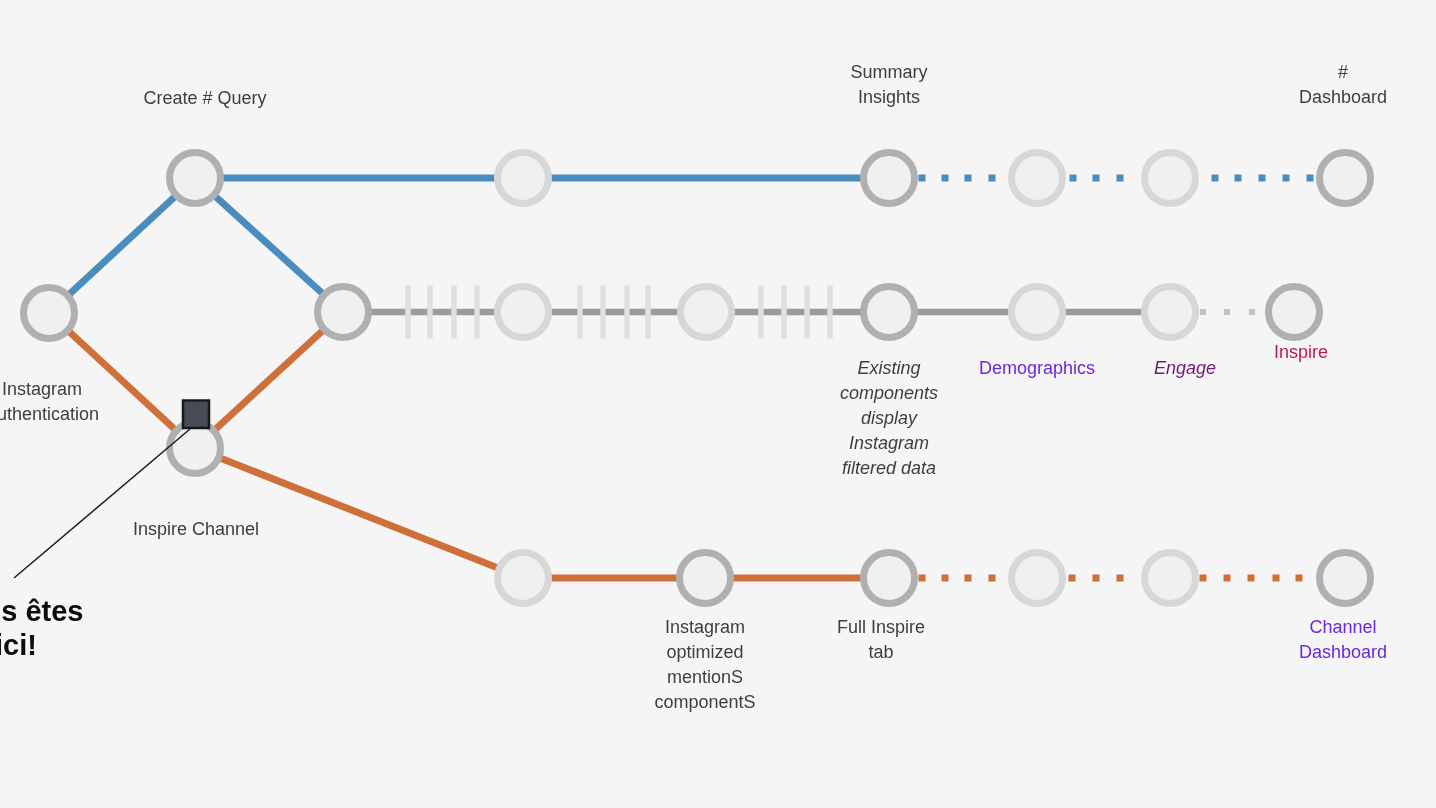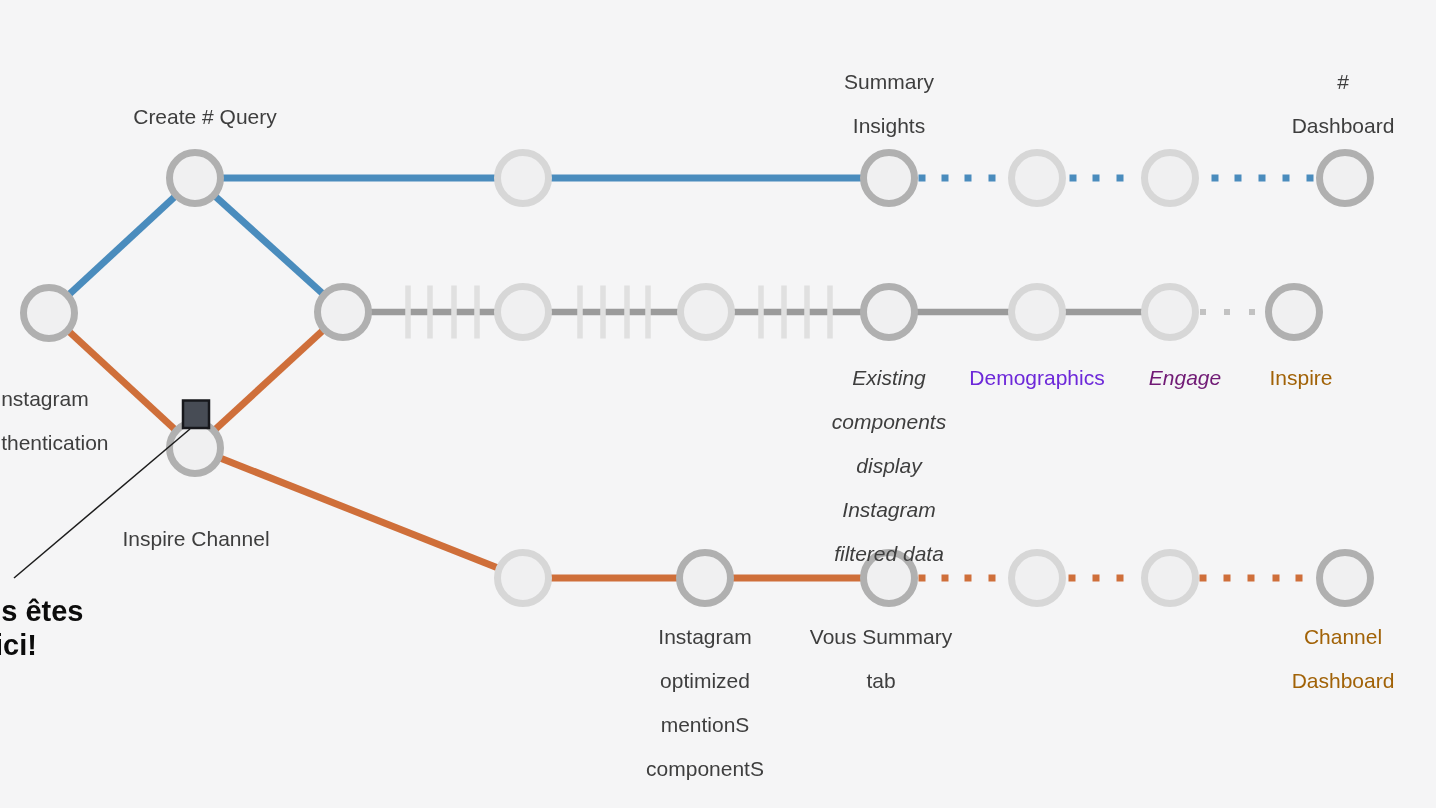--- a/index.html
+++ b/index.html
@@ -17,22 +17,22 @@
   .labels {
     position: absolute;
     left: 0; top: 0;
     width: 100%; height: 100%;
     pointer-events: none;
   }
   .lbl {
     position: absolute;
     transform: translateX(-50%);
     text-align: center;
-    font-size: 21px;
-    line-height: 44px;
+    font-size: 18px;
+    line-height: 25px;
     white-space: pre-line;
   }
   .lbl.bold {
     font-weight: bold;
     font-size: 29px;
     line-height: 34px;
   }
 </style>
 </head>
 <body style="background: rgb(245, 245, 246);">
@@ -104,40 +104,40 @@
       <circle cx="523" cy="578" r="25.5" fill="#f0f0f1" stroke="#d7d7d7" stroke-width="7"></circle>
       <circle cx="705" cy="578" r="25.5" fill="#f0f0f1" stroke="#b0b0b0" stroke-width="7"></circle>
       <circle cx="889" cy="578" r="25.5" fill="#f0f0f1" stroke="#b0b0b0" stroke-width="7"></circle>
       <circle cx="1037" cy="578" r="25.5" fill="#f0f0f1" stroke="#d7d7d7" stroke-width="7"></circle>
       <circle cx="1170" cy="578" r="25.5" fill="#f0f0f1" stroke="#d7d7d7" stroke-width="7"></circle>
       <circle cx="1345" cy="578" r="25.5" fill="#f0f0f1" stroke="#b0b0b0" stroke-width="7"></circle>
       <line x1="190" y1="429" x2="14" y2="578" stroke="#1c1c1c" stroke-width="1.5"></line>
       <rect x="183" y="400.5" width="26" height="27.5" fill="#474c55" stroke="#17181c" stroke-width="2.5"></rect>
     </svg>
   <div class="labels" id="labels">
-      <div class="lbl" style="left: 205px; top: 95px; color: rgb(62, 62, 62);">Create # Query</div>
+      <div class="lbl" style="left: 205px; top: 86px; color: rgb(62, 62, 62);">Create # Query</div>
       <div class="lbl" style="left: 889px; top: 60px; color: rgb(62, 62, 62);">Summary
 Insights</div>
       <div class="lbl" style="left: 1343px; top: 60px; color: rgb(62, 62, 62);">#
 Dashboard</div>
       <div class="lbl" style="left: 42px; top: 377px; color: rgb(62, 62, 62);">Instagram
 Authentication</div>
       <div class="lbl" style="left: 196px; top: 517px; color: rgb(62, 62, 62);">Inspire Channel</div>
       <div class="lbl" style="left: 889px; top: 356px; color: rgb(62, 62, 62); font-style: italic;">Existing
 components
 display
 Instagram
 filtered data</div>
       <div class="lbl" style="left: 1037px; top: 356px; color: #6d28d9;">Demographics</div>
       <div class="lbl" style="left: 1185px; top: 356px; color: #701a75; font-style: italic;">Engage</div>
-      <div class="lbl" style="left: 1301px; top: 356px; color: #a16207;">Inspire</div>
+      <div class="lbl" style="left: 1301px; top: 340px; color: #be185d;">Inspire</div>
       <div class="lbl" style="left: 705px; top: 615px; color: rgb(62, 62, 62);">Instagram
 optimized
 mentionS
 componentS</div>
-      <div class="lbl" style="left: 881px; top: 615px; color: rgb(62, 62, 62);">Vous Summary
+      <div class="lbl" style="left: 881px; top: 615px; color: rgb(62, 62, 62);">Full Inspire
 tab</div>
-      <div class="lbl" style="left: 1343px; top: 615px; color: #a16207;">Channel
+      <div class="lbl" style="left: 1343px; top: 615px; color: #6d28d9;">Channel
 Dashboard</div>
       <div class="lbl bold" style="left: 16px; top: 594px; color: rgb(12, 12, 12);">Vous êtes
 ici!</div>
     </div>
 </div>
 
 </body></html>

